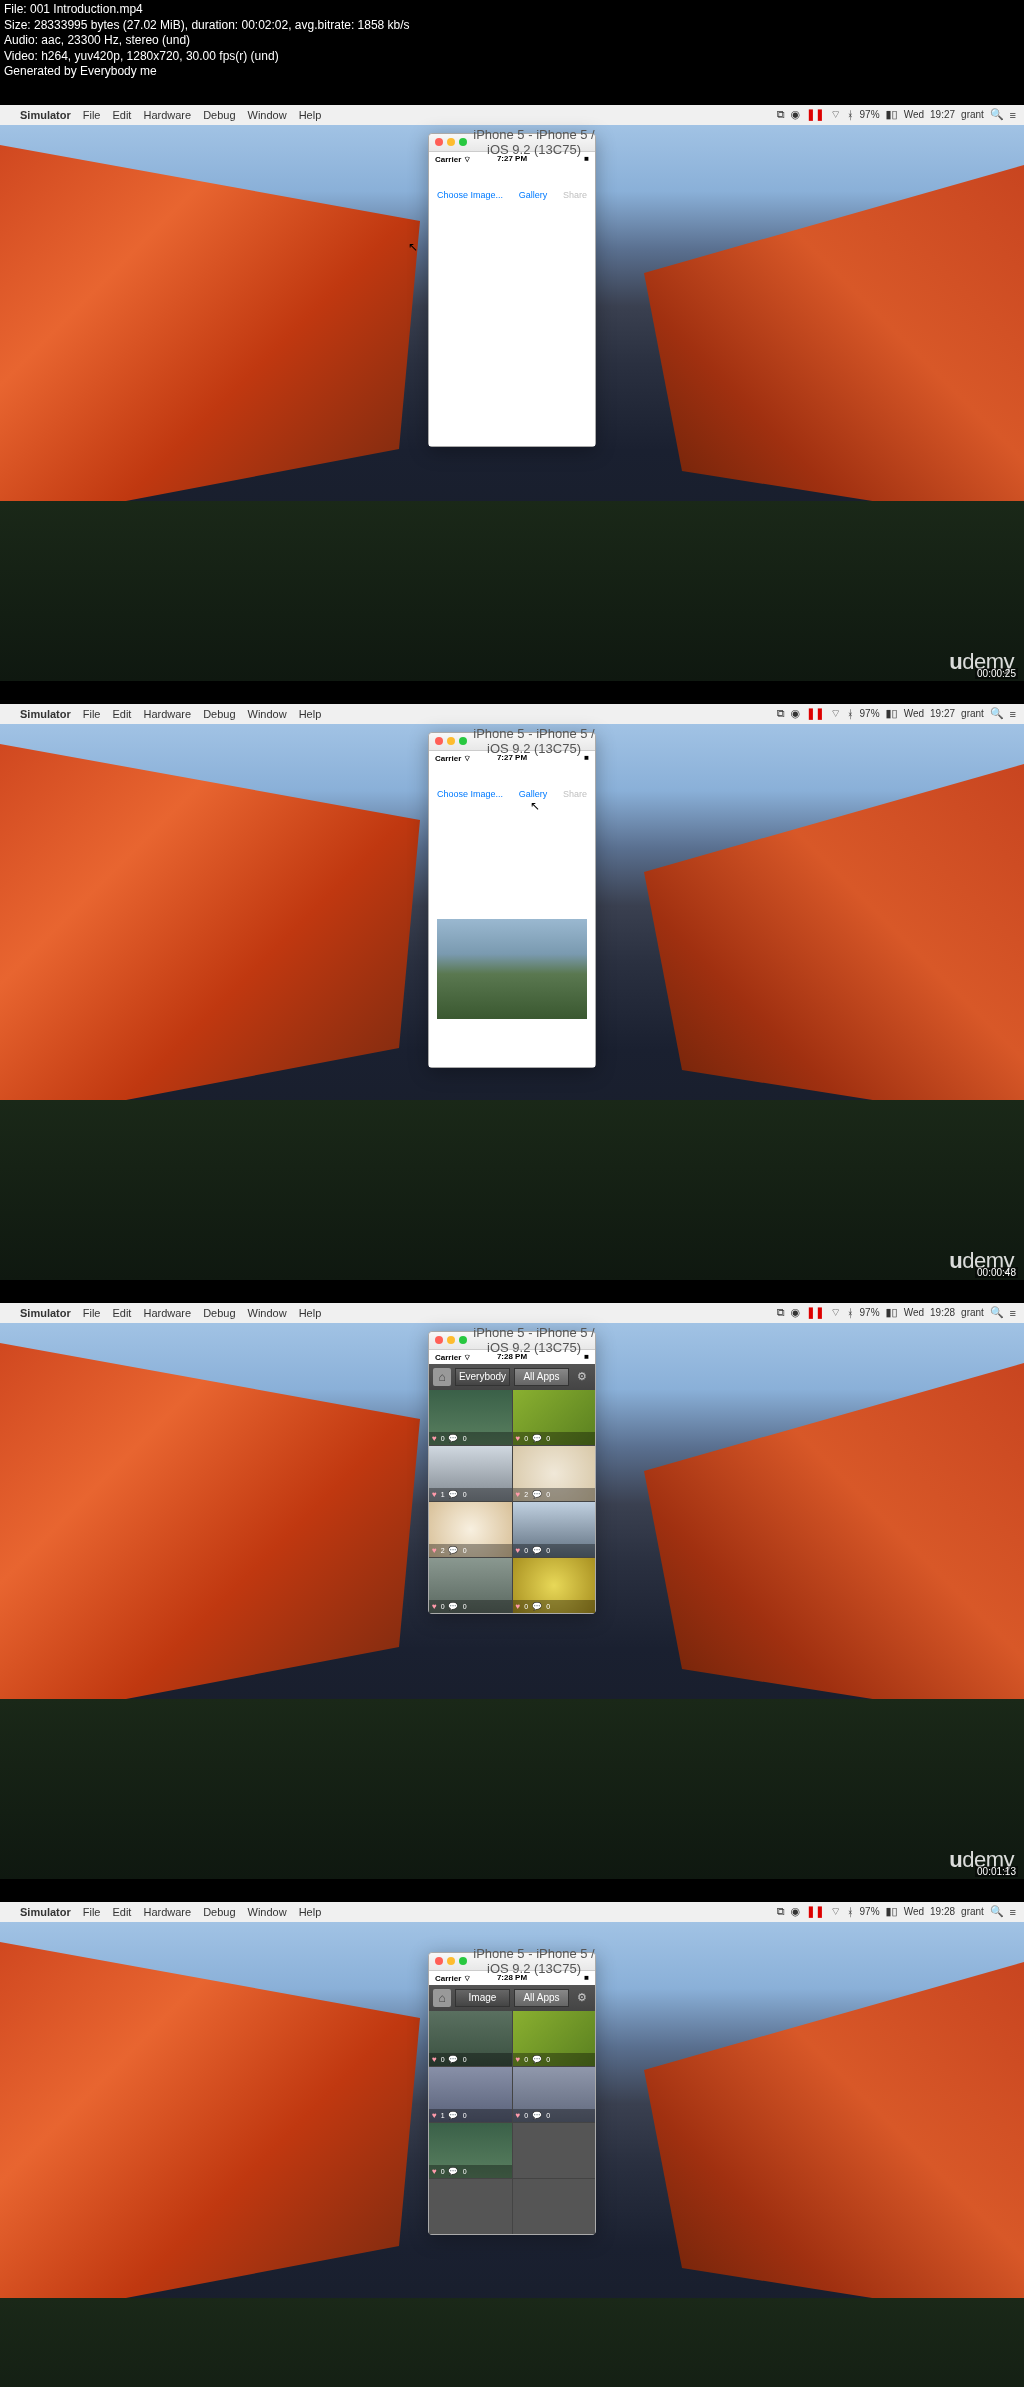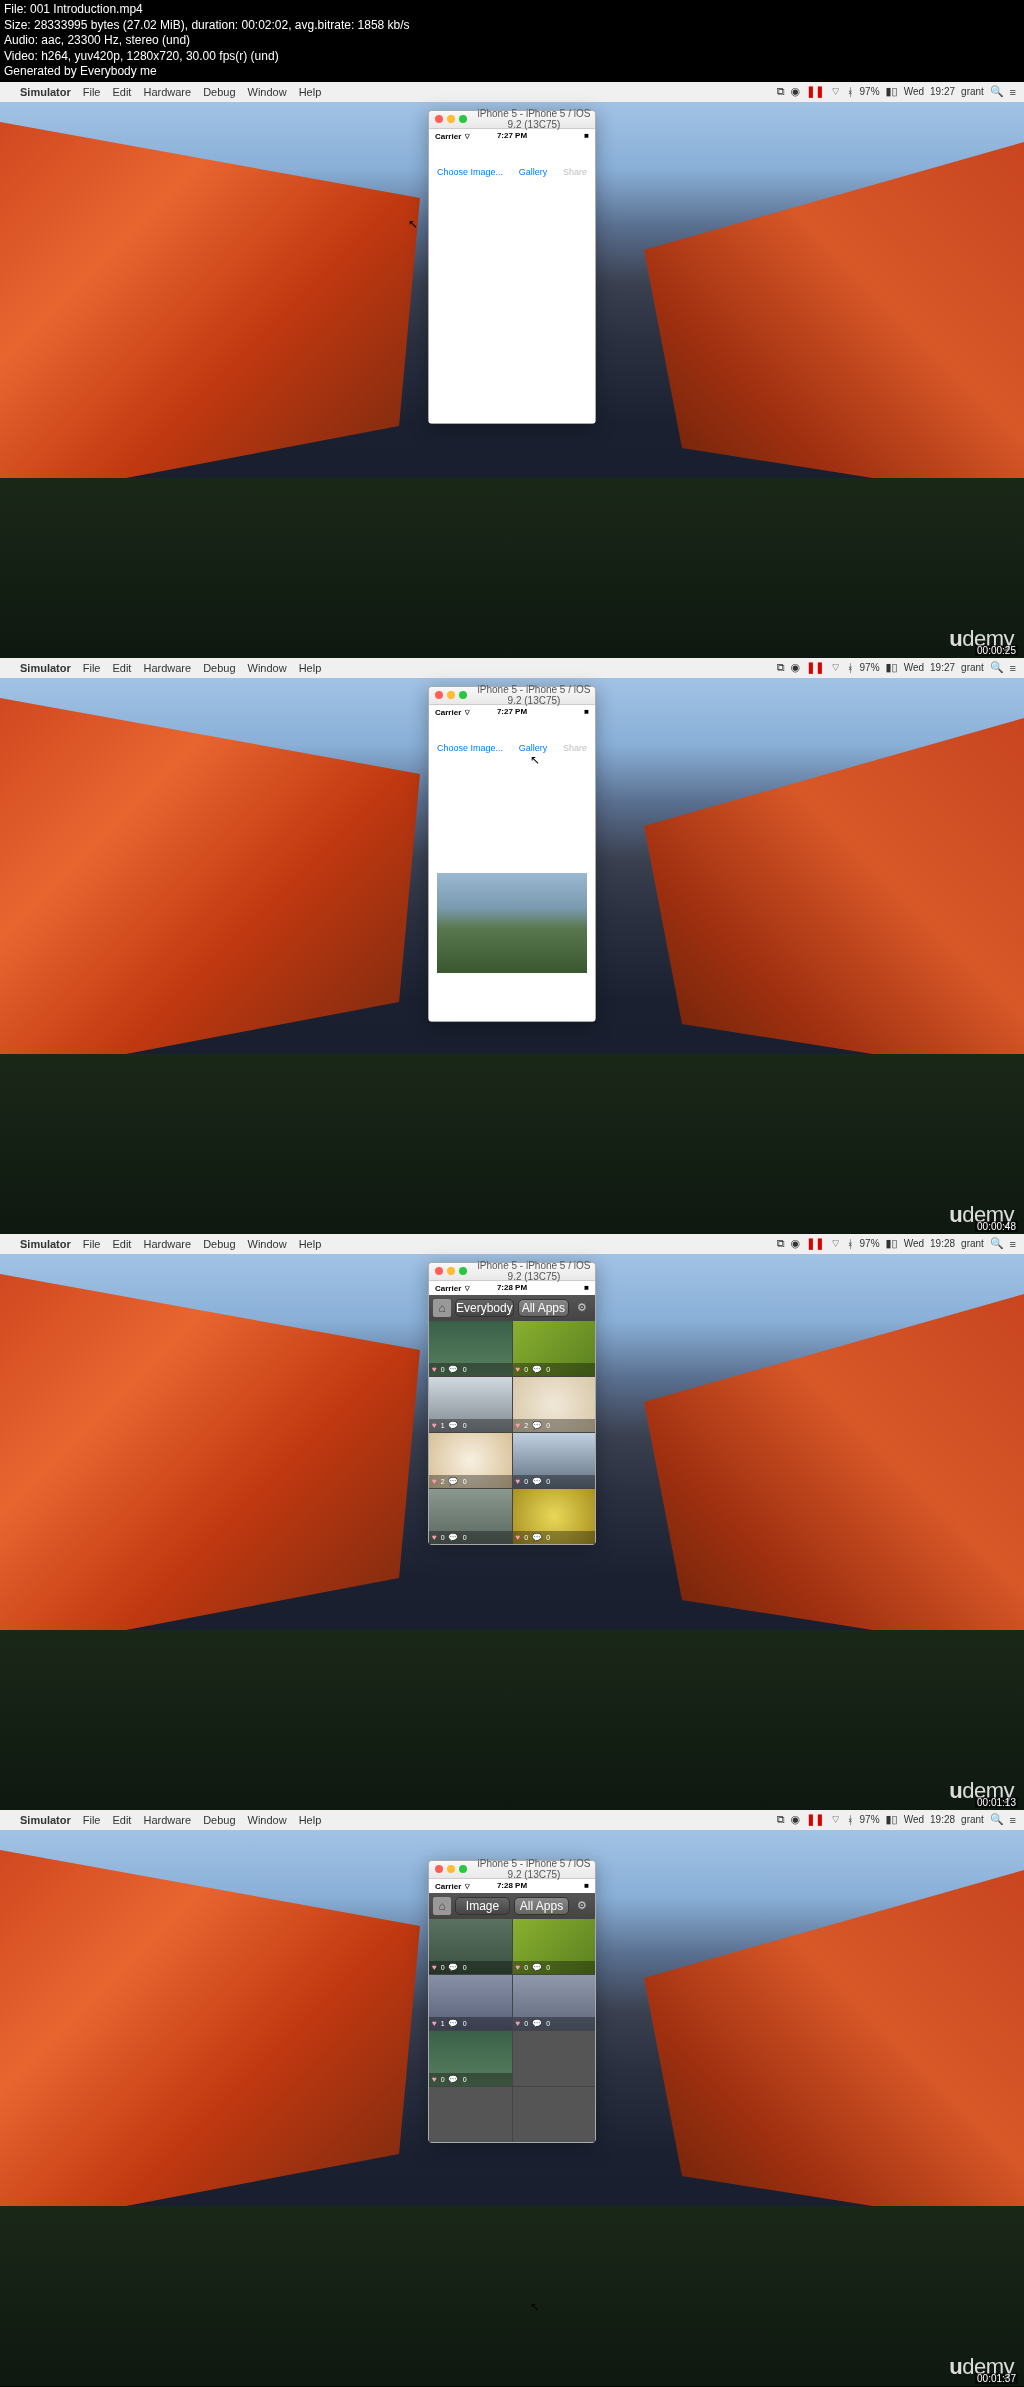--- a/index.html
+++ b/index.html
@@ -1,43 +1,43 @@
 <!DOCTYPE html>
 <html><head>
 <meta charset="utf-8">
 <style>
 * { margin: 0; padding: 0; box-sizing: border-box; }
 body { font-family: -apple-system, Helvetica, Arial, sans-serif; background: #000; width: 1024px; }
 .header-info { background: #000; color: #fff; font-size: 12px; padding: 2px 4px; line-height: 1.3; font-family: Arial, sans-serif; }
-.screenshot { position: relative; width: 1024px; height: 576px; overflow: hidden; }
+.screenshot { position: relative; width: 1024px; height: 576px; overflow: hidden; margin-top: 23px; }
 .yosemite-bg { position: absolute; inset: 0; background: linear-gradient(180deg, #a8c8e8 0%, #8ab0d8 15%, #5a7090 25%, #3a4050 35%, #2a3040 45%, #1a2030 60%, #151a25 100%); }
 .rock-left { position: absolute; left: 0; top: 40px; width: 420px; height: 380px; background: linear-gradient(135deg, #d04820 0%, #e86530 30%, #c03810 60%, #702810 100%); clip-path: polygon(0 0, 100% 20%, 95% 80%, 0 100%); }
 .rock-right { position: absolute; right: 0; top: 60px; width: 380px; height: 360px; background: linear-gradient(225deg, #c84520 0%, #d85828 40%, #a03010 70%, #602008 100%); clip-path: polygon(0 30%, 100% 0, 100% 100%, 10% 85%); }
 .forest { position: absolute; bottom: 0; left: 0; right: 0; height: 180px; background: linear-gradient(180deg, #1a2818 0%, #0f1810 100%); }
 .menubar { position: absolute; top: 0; left: 0; right: 0; height: 20px; background: #f0f0f0; display: flex; align-items: center; font-size: 11px; color: #333; }
 .menubar .apple { margin: 0 10px; font-size: 13px; }
 .menubar .app-name { font-weight: bold; margin-right: 12px; }
 .menubar .menu-item { margin-right: 12px; cursor: default; }
 .menubar .right { margin-left: auto; display: flex; align-items: center; gap: 6px; padding-right: 8px; font-size: 10px; }
 .menubar .right .ico { font-size: 11px; }
 .sim-window { position: absolute; left: 50%; transform: translateX(-50%); width: 168px; background: #fff; border: 1px solid #aaa; border-radius: 4px; box-shadow: 0 4px 20px rgba(0,0,0,0.3); }
 .sim-titlebar { height: 18px; background: linear-gradient(#f8f8f8, #e8e8e8); border-bottom: 1px solid #ccc; display: flex; align-items: center; font-size: 9px; color: #444; border-radius: 4px 4px 0 0; }
 .traffic { display: flex; gap: 4px; margin: 0 6px; }
 .traffic span { width: 8px; height: 8px; border-radius: 50%; }
 .tl-r { background: #ff5f57; } .tl-y { background: #febc2e; } .tl-g { background: #28c840; }
-.sim-title { flex: 1; text-align: center; font-size: 10px; color: #555; }
+.sim-title { flex: 1; text-align: center; font-size: 13px; color: #555; }
 .ios-status { height: 14px; background: #fff; display: flex; align-items: center; justify-content: space-between; padding: 0 6px; font-size: 8px; font-weight: 700; }
 .ios-status .center { position: absolute; left: 50%; transform: translateX(-50%); }
 .ios-body { background: #fff; min-height: 280px; position: relative; }
 .ios-toolbar { display: flex; justify-content: space-between; padding: 24px 8px 0; font-size: 9px; }
 .ios-toolbar .btn { color: #007aff; text-align: center; }
 .ios-toolbar .btn.disabled { color: #c0c0c0; }
 .gallery-toolbar { display: flex; align-items: center; height: 26px; background: linear-gradient(#555, #444); padding: 0 4px; gap: 4px; }
 .home-icon { width: 18px; height: 18px; background: #999; border-radius: 2px; display: flex; align-items: center; justify-content: center; font-size: 12px; color: #444; }
-.seg-btn { flex: 1; height: 18px; background: linear-gradient(#888, #666); border: 1px solid #333; border-radius: 5px; font-size: 12px; color: #fff; display: flex; align-items: center; justify-content: center; }
+.seg-btn { flex: 1; height: 18px; background: linear-gradient(#888, #666); border: 1px solid #333; border-radius: 0; font-size: 10px; color: #fff; display: flex; align-items: center; justify-content: center; }
 .seg-btn.sel { background: linear-gradient(#666, #444); }
 .gear-icon { width: 18px; height: 18px; display: flex; align-items: center; justify-content: center; font-size: 11px; color: #ccc; }
 .grid { display: grid; grid-template-columns: 1fr 1fr; gap: 1px; background: #444; }
 .grid-cell { position: relative; aspect-ratio: 1.5/1; overflow: hidden; }
 .grid-cell .img { position: absolute; inset: 0; }
 .grid-cell .stats { position: absolute; bottom: 0; left: 0; right: 0; height: 13px; background: rgba(0,0,0,0.35); display: flex; align-items: center; padding: 0 3px; gap: 4px; font-size: 7px; color: #fff; }
 .grid-cell .stats .heart { color: #ff9aaa; font-size: 8px; }
 .grid-cell .stats .bubble { color: #aad4ff; font-size: 8px; }
 .grid-cell.empty { background: #555; }
 .landscape-img { position: absolute; left: 8px; right: 8px; bottom: 48px; height: 100px; background: linear-gradient(180deg, #9ab8d0 0%, #7a9ab0 35%, #5a7850 55%, #3a5830 100%); }

